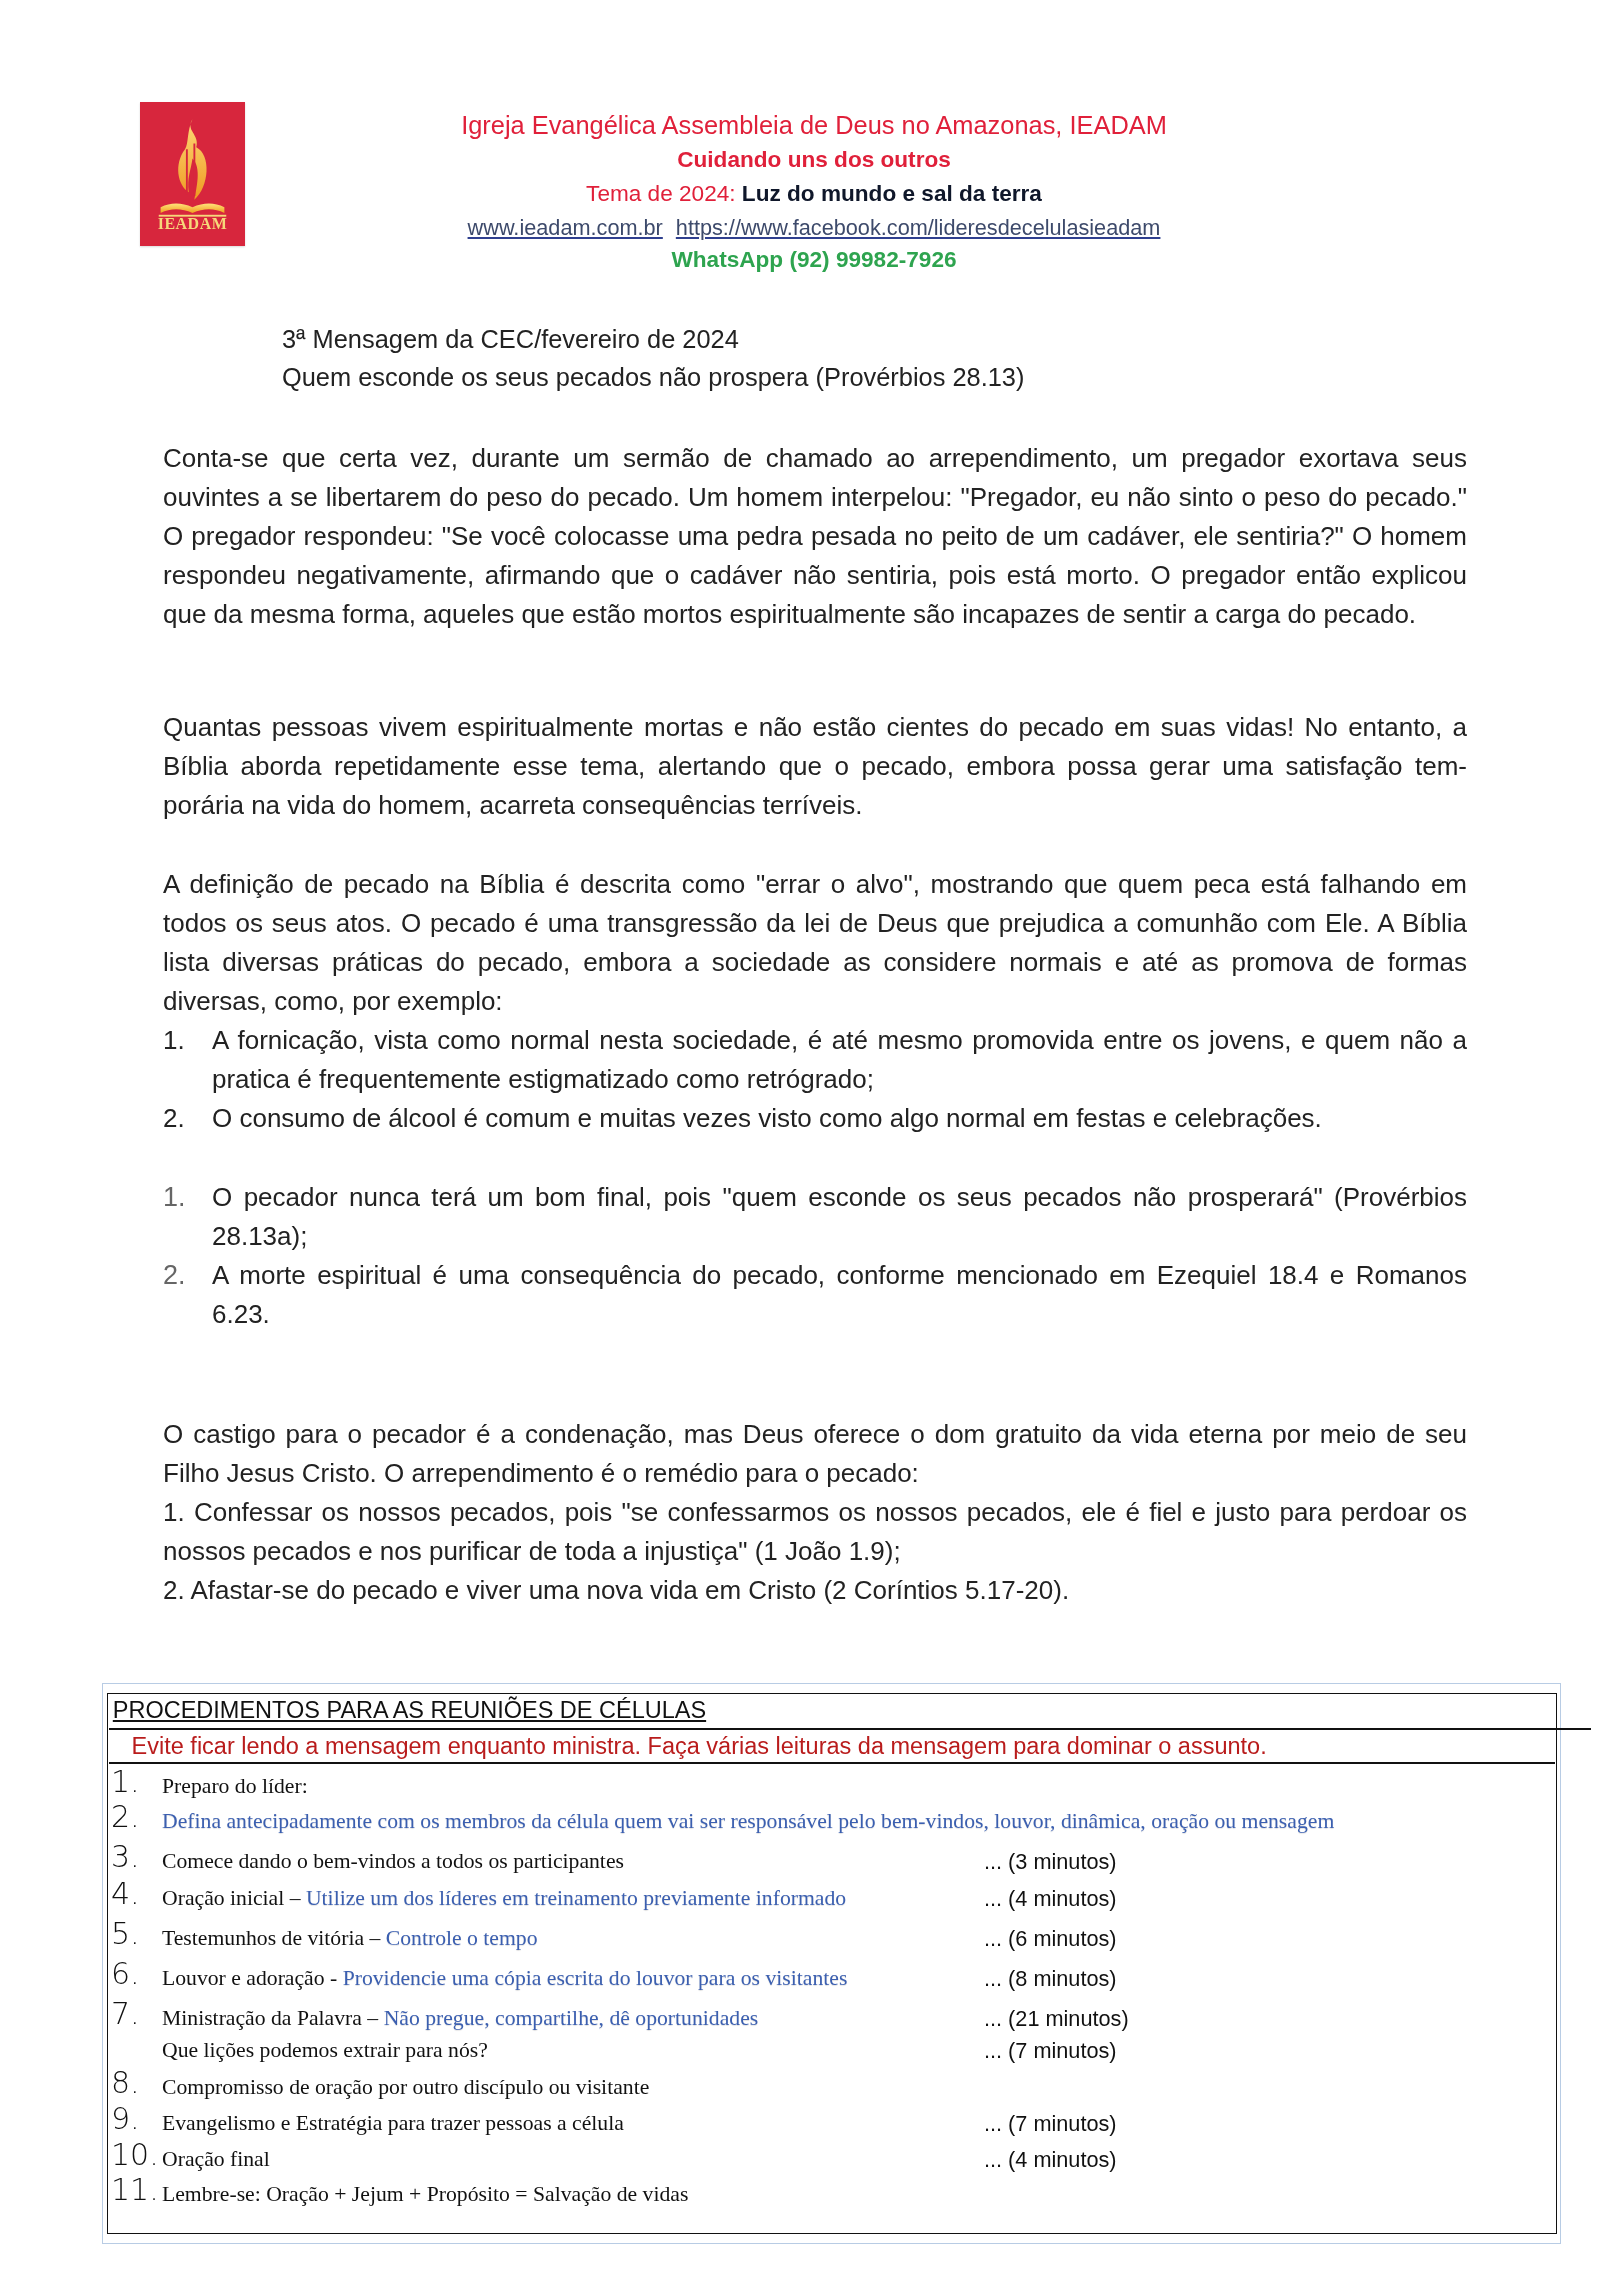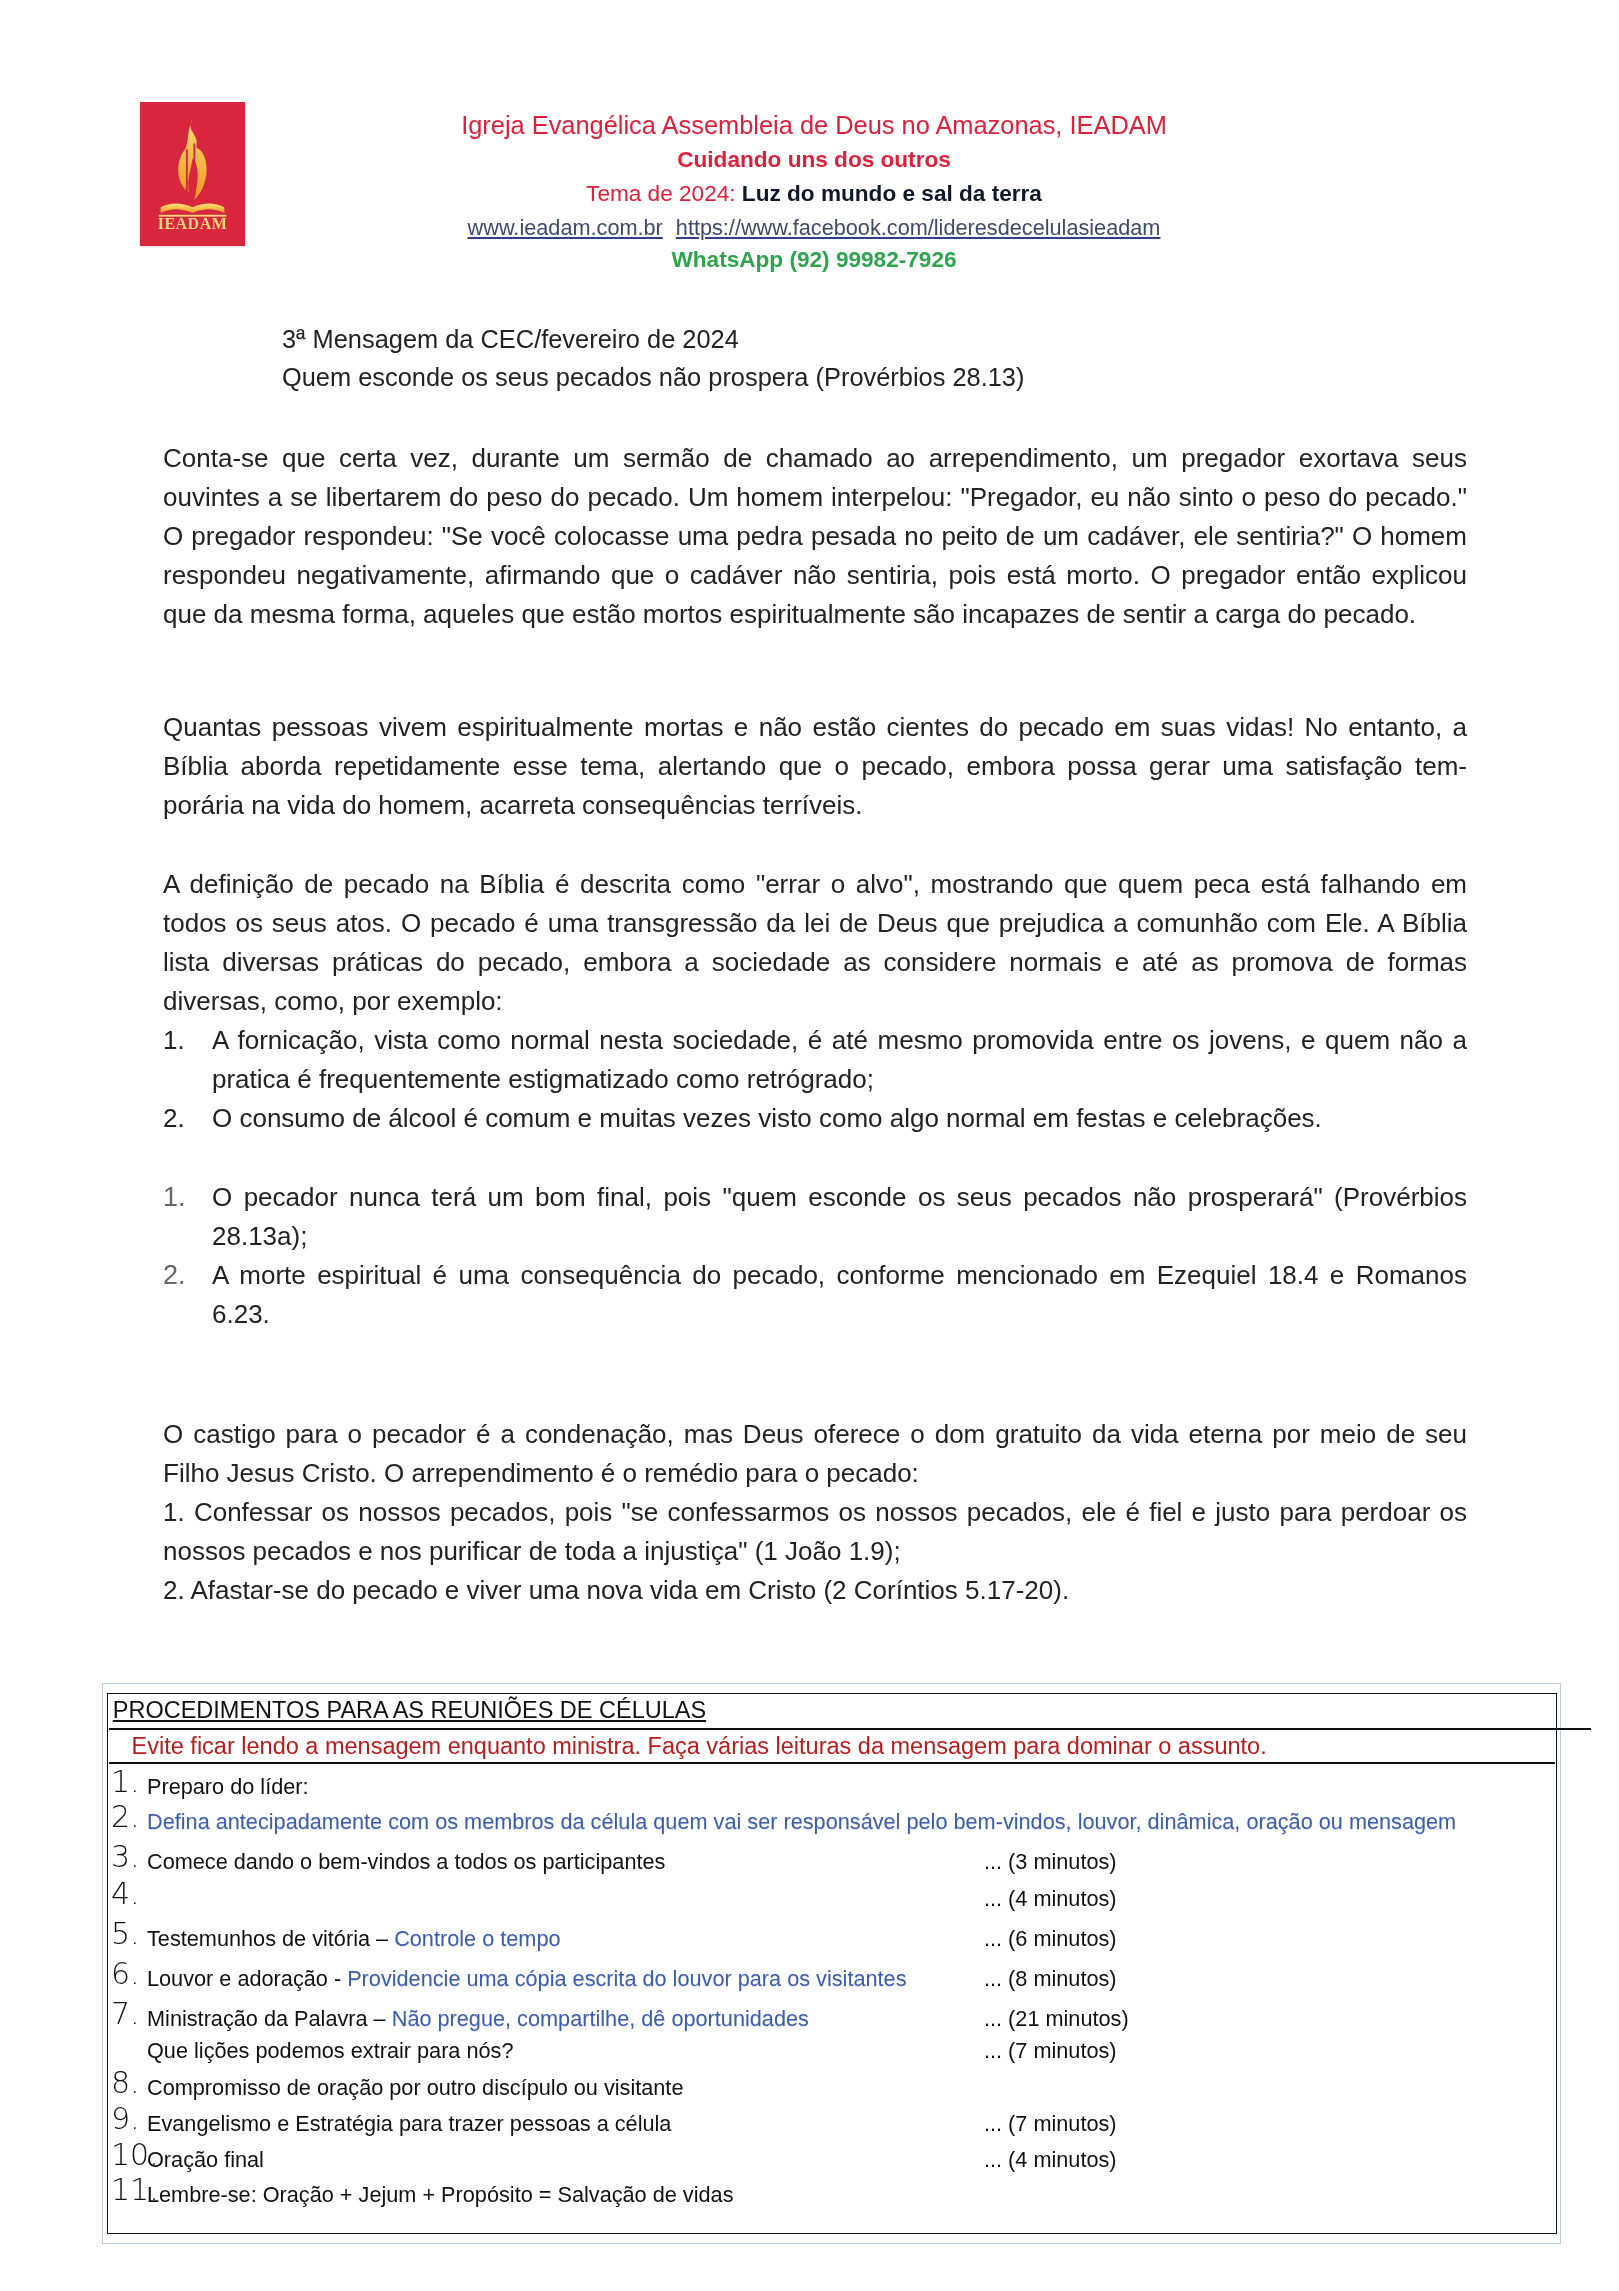--- a/index.html
+++ b/index.html
@@ -76,21 +76,21 @@
     border-bottom: 2.8px solid #111;
   }
   .tbl-sub span {
     position: absolute; left: 22.6px; top: 1.9px; font-size: 23.5px; color: #b91c1c; white-space: nowrap;
   }
   .row { left: 111px; width: 1441px; height: 36px; font-size: 21.7px; color: #111; white-space: nowrap; }
   .row .num {
     position: absolute; left: 0; top: -5.6px; font-size: 30px; color: #111;
     font-family: "DejaVu Sans", sans-serif; font-weight: 200;
   }
-  .row .txt { position: absolute; left: 36px; top: 3.8px; }
+  .row .txt { position: absolute; left: 51px; top: 3.8px; font-family: Liberation Serif, serif; }
   .row .txt .blue { color: #3b5fb0; text-shadow: 0 0.9px 0.9px rgba(0,0,0,0.12); }
   .row .mins { position: absolute; left: 873px; top: 3.8px; }
 </style>
 </head>
 <body>
 
 <div class="abs logo">
   <svg width="105" height="144" viewBox="0 0 112 153">
     <defs>
       <linearGradient id="gold" x1="0" y1="0" x2="0" y2="1">
@@ -177,20 +177,21 @@
   <span class="txt"><span></span><span class="blue">Defina antecipadamente com os membros da célula quem vai ser responsável pelo bem-vindos, louvor, dinâmica, oração ou mensagem</span></span>
   <span class="mins"></span>
 </div>
 <div class="abs row" style="top:1845px">
   <span class="num">3.</span>
   <span class="txt"><span>Comece dando o bem-vindos a todos os participantes</span><span class="blue"></span></span>
   <span class="mins">... (3 minutos)</span>
 </div>
 <div class="abs row" style="top:1882px">
   <span class="num">4.</span>
+  <span class="txt"><span>Oração inicial – </span><span class="blue">Utilize um dos líderes em treinamento previamente informado</span></span>
   <span class="mins">... (4 minutos)</span>
 </div>
 <div class="abs row" style="top:1922px">
   <span class="num">5.</span>
   <span class="txt"><span>Testemunhos de vitória – </span><span class="blue">Controle o tempo</span></span>
   <span class="mins">... (6 minutos)</span>
 </div>
 <div class="abs row" style="top:1962px">
   <span class="num">6.</span>
   <span class="txt"><span>Louvor e adoração - </span><span class="blue">Providencie uma cópia escrita do louvor para os visitantes</span></span>

